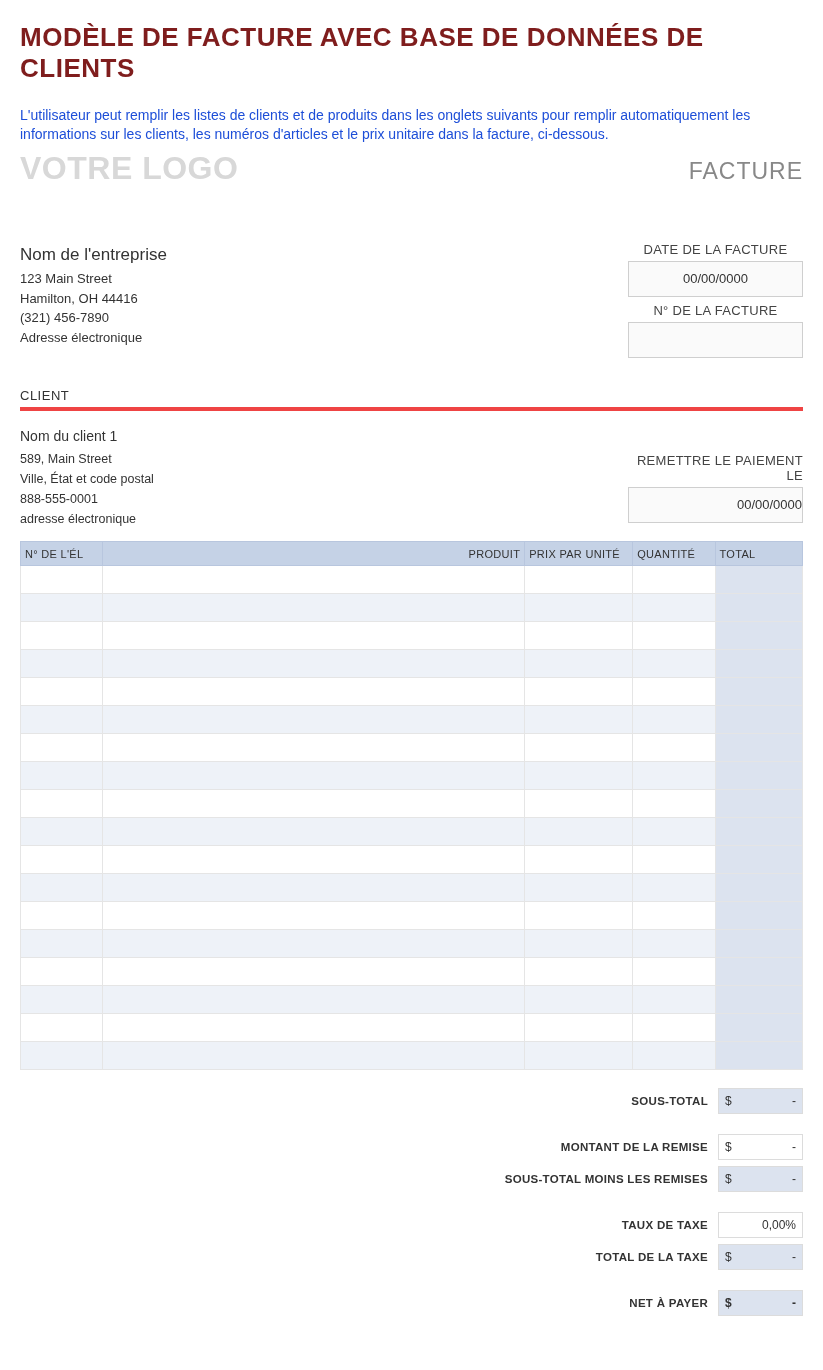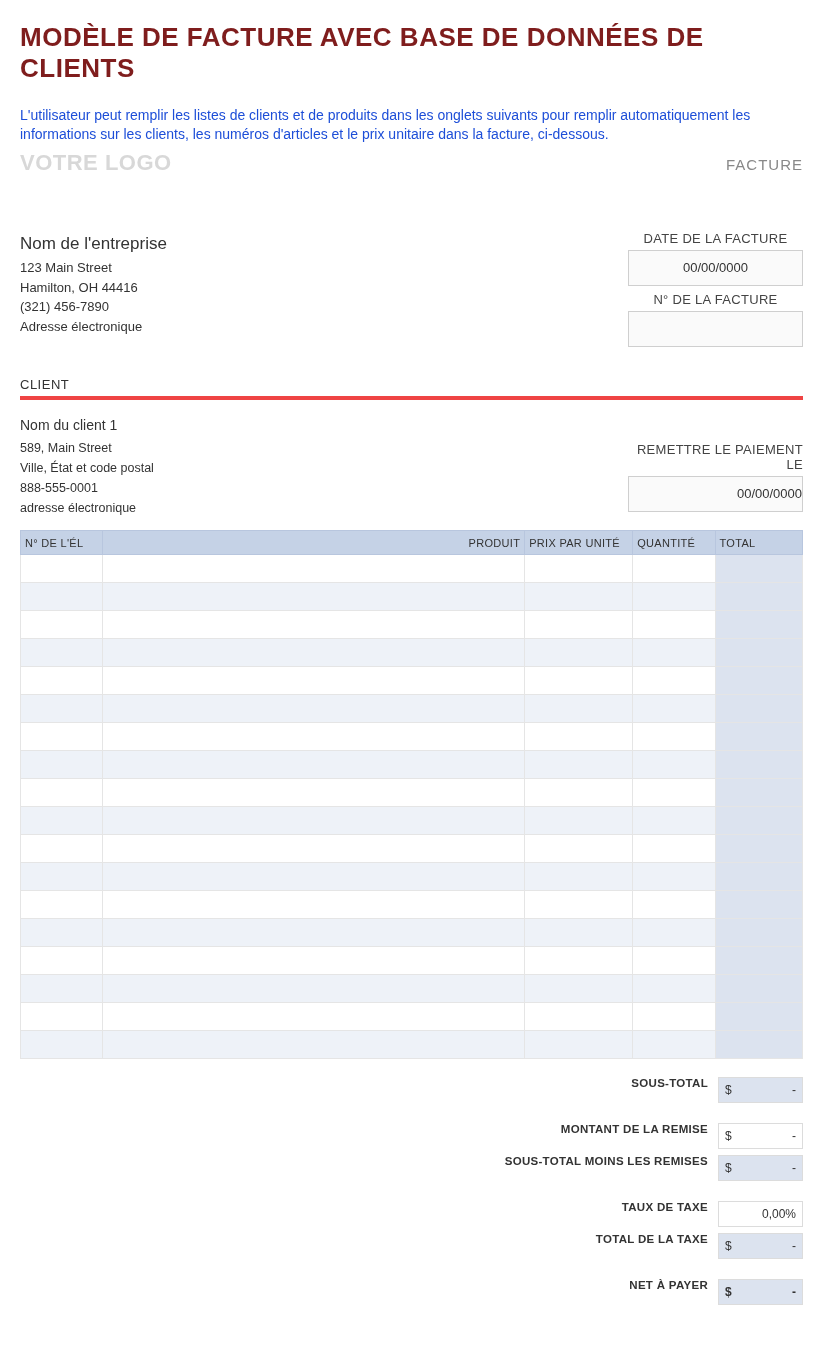--- a/index.html
+++ b/index.html
@@ -27,27 +27,27 @@
     }
     .logo-row {
       display: flex;
       justify-content: space-between;
       align-items: baseline;
       margin-top: 2px;
       margin-bottom: 55px;
     }
     .logo {
       color: #d8d8d8;
-      font-size: 22px;
+      font-size: 32px;
       font-weight: bold;
       letter-spacing: 0.5px;
     }
     .facture-word {
       color: #888;
-      font-size: 15px;
+      font-size: 23px;
       letter-spacing: 1px;
     }
     .info-row {
       display: flex;
       justify-content: space-between;
       margin-bottom: 24px;
     }
     .company { line-height: 1.5; }
     .company-name { font-size: 17px; margin-bottom: 2px; }
     .right-boxes { width: 175px; text-align: center; }
@@ -105,21 +105,21 @@
     .col-total { width: 85px; background: #dce3ef !important; }
     .items-table th.col-total-h {  width: 85px; }
     .items-table td.col-total { background: #dce3ef; }
     .totals {
       margin-top: 18px;
       width: 100%;
     }
     .total-line {
       display: flex;
       justify-content: flex-end;
-      align-items: flex-start;
+      align-items: center;
       margin-bottom: 6px;
       gap: 10px;
     }
     .total-label {
       font-size: 11.5px;
       font-weight: bold;
       letter-spacing: 0.3px;
       text-align: right;
     }
     .total-val {

